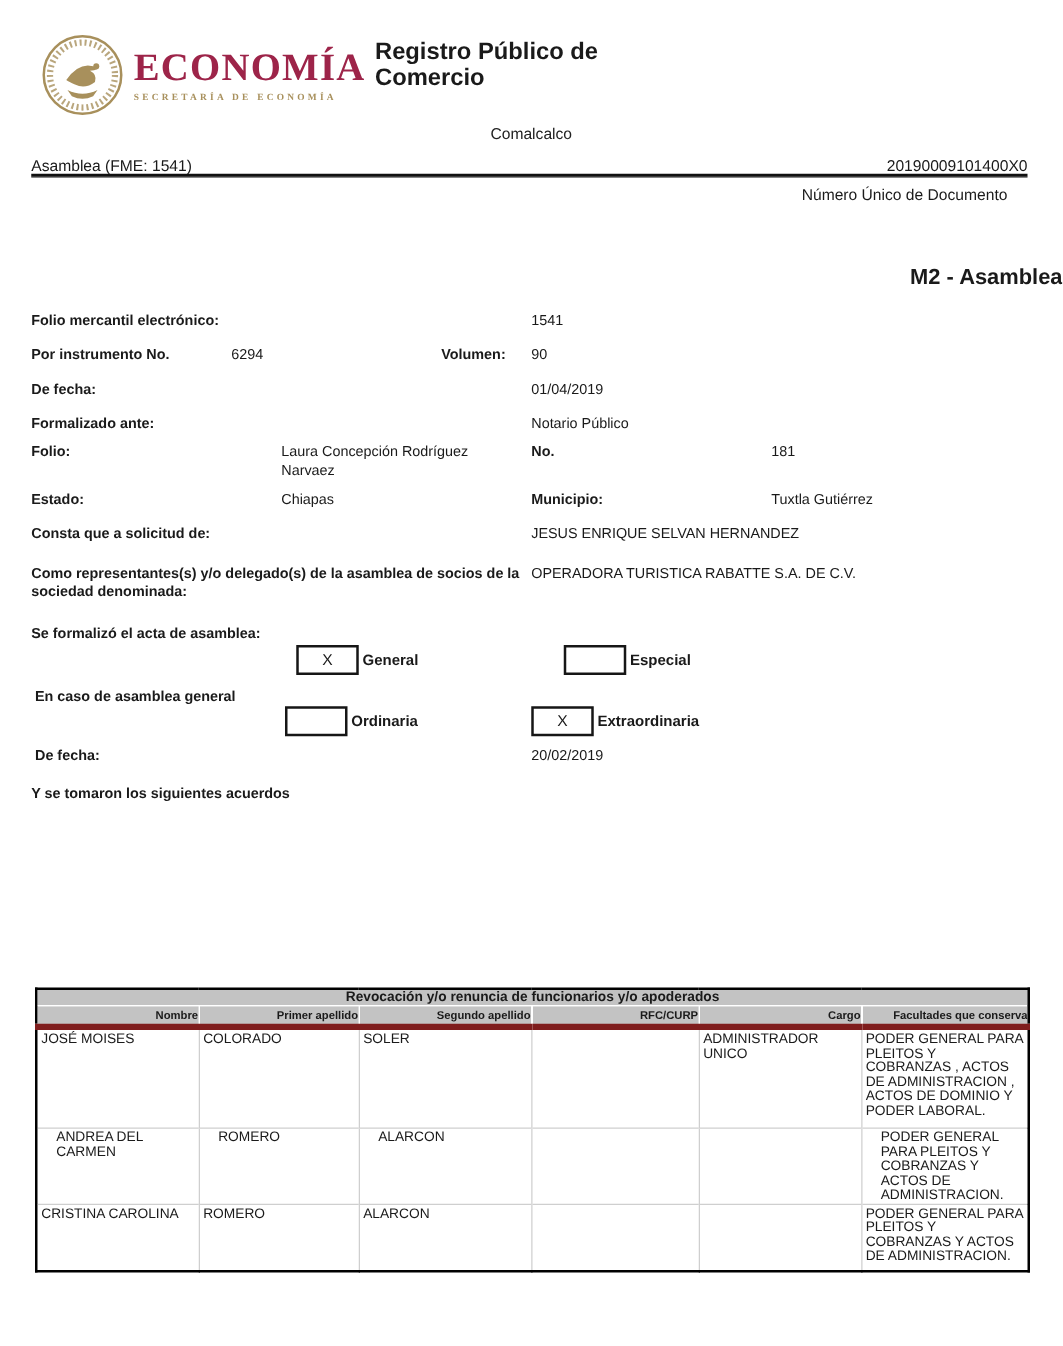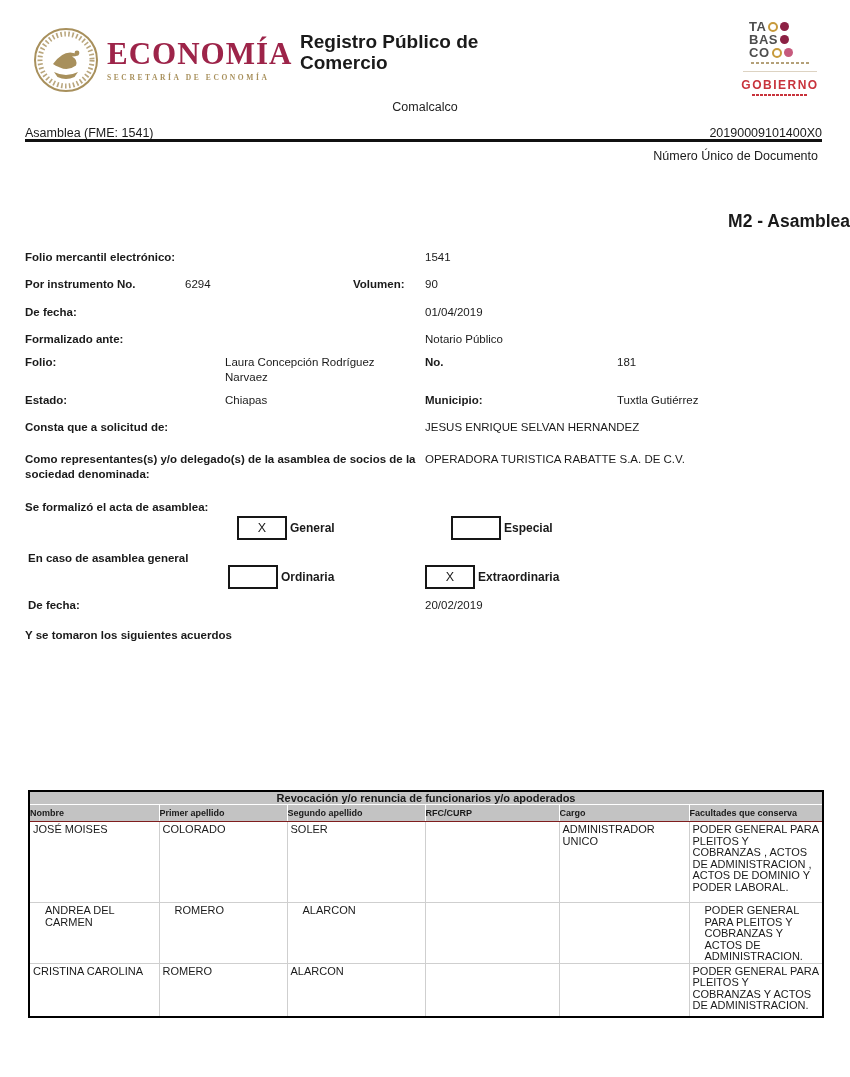--- a/index.html
+++ b/index.html
@@ -24,21 +24,21 @@
   .maroon-dot { background:#8c2144; }
   .pink-dot { background:#c65a7d; }
   .tb-tinybar { width:58px; height:2px; margin-top:3px; background:repeating-linear-gradient(90deg,#b4a078 0 3px,transparent 3px 5px); }
   .tb-divider { width:74px; border-top:1px solid #ddd3c2; margin-top:7px; }
   .gobierno { font-size:12px; font-weight:bold; color:#c8333c; letter-spacing:1.5px; margin-top:6px; }
   .tb-redbar { width:56px; height:2px; margin-top:2px; background:repeating-linear-gradient(90deg,#c8333c 0 3px,transparent 3px 4px); }
 
   
   .ref-line { position:absolute; top:126px; left:25px; right:28px; display:flex; justify-content:space-between; font-size:12.5px; }
   .double-rule { position:absolute; top:139px; left:25px; right:28px; height:3px; border-top:2.5px solid #111; border-bottom:1.5px solid #111; }
-  .nud-caption { position:absolute; top:149px; right:32px; font-size:12.5px; }
+  .nud-caption { position:absolute; top:149px; right:44px; font-size:12.5px; }
 
   
   .doc-title { position:absolute; top:211px; left:0; right:0; text-align:right; font-weight:bold; font-size:17.5px; }
 
   
   .frow { position:absolute; left:25px; right:28px; font-size:11.5px; line-height:15px; }
   .frow .lbl { position:absolute; left:0; font-weight:bold; }
   .frow .v2 { position:absolute; left:200px; }
   .frow .l3 { position:absolute; left:400px; font-weight:bold; }
   .frow .v3 { position:absolute; left:400px; }
@@ -49,21 +49,21 @@
   .wrap-lbl { position:absolute; left:0; font-weight:bold; max-width:398px; }
 
   .cb-group { position:absolute; display:flex; align-items:center; gap:3px; }
   .cb-box { width:50px; height:24px; border:2px solid #161616; display:flex; align-items:center; justify-content:center; font-size:12.5px; background:#fff; }
   .cb-label { font-weight:bold; font-size:12px; }
 
   
   .rev-table { position:absolute; top:790px; left:28px; width:794px; border-collapse:collapse; border:2px solid #000; table-layout:fixed; }
   .rev-table td, .rev-table th { font-size:11px; overflow:hidden; }
   .rev-title-cell { background:#c3c3c3; text-align:center; font-weight:bold; font-size:9px; height:13px; border-bottom:1px solid #fff; }
-  .rev-table th { background:#c3c3c3; text-align:left; font-weight:bold; font-size:9px; height:17px; border-left:1px solid #fff; border-bottom:1px solid #7f1d1d; }
+  .rev-table th { background:#c3c3c3; text-align:right; font-weight:bold; font-size:9px; height:17px; border-left:1px solid #fff; border-bottom:5px solid #7f1d1d; }
   .rev-table th:first-child { border-left:none; }
   .rev-table td.cell { vertical-align:top; padding:2px 3px 0 3px; line-height:11.5px; border-left:1px solid #cfcfcf; border-top:1px solid #cfcfcf; }
   .rev-table td.cell:first-child { border-left:none; }
   .rev-table tr.r1 td { height:81px; border-top:none; }
   .rev-table tr.r2 td { height:48px;padding-left:15px; }
   .rev-table tr.r3 td { height:54px; }
 </style>
 </head>
 <body>
 
@@ -83,40 +83,20 @@
       <div class="wordmark">ECONOMÍA</div>
       <div class="sub">SECRETARÍA DE ECONOMÍA</div>
     </div>
   </div>
 
   <div class="rpc-title">
     <div class="t">Registro Público de Comercio</div>
   </div>
   <div class="municipality">Comalcalco</div>
 
-  <div class="tabasco-logo">
-    <div class="tb-row">
-      <span class="tb-letters">TA</span>
-      <span class="dot donut"></span>
-      <span class="dot maroon-dot"></span>
-    </div>
-    <div class="tb-row">
-      <span class="tb-letters">BAS</span>
-      <span class="dot maroon-dot"></span>
-    </div>
-    <div class="tb-row">
-      <span class="tb-letters">CO</span>
-      <span class="dot donut"></span>
-      <span class="dot pink-dot"></span>
-    </div>
-    <div class="tb-tinybar"></div>
-    <div class="tb-divider"></div>
-    <div class="gobierno">GOBIERNO</div>
-    <div class="tb-redbar"></div>
-  </div>
 
   <div class="ref-line">
     <span>Asamblea (FME: 1541)</span>
     <span>20190009101400X0</span>
   </div>
   <div class="double-rule"></div>
   <div class="nud-caption">Número Único de Documento</div>
 
   <div class="doc-title">M2 - Asamblea</div>
 

